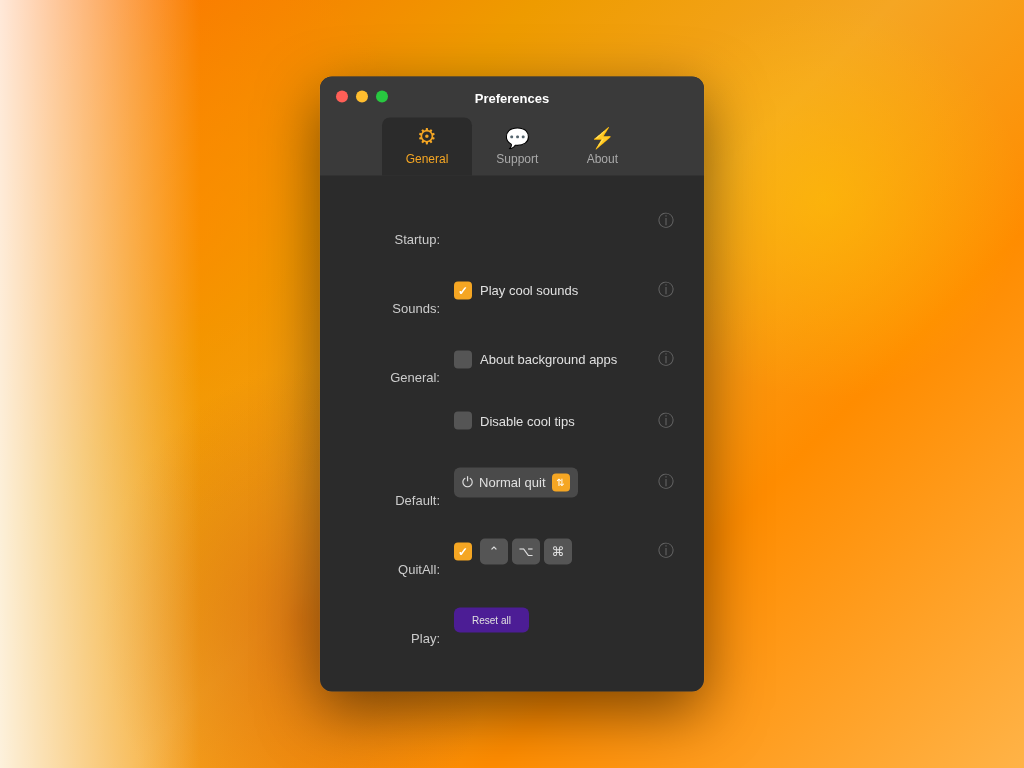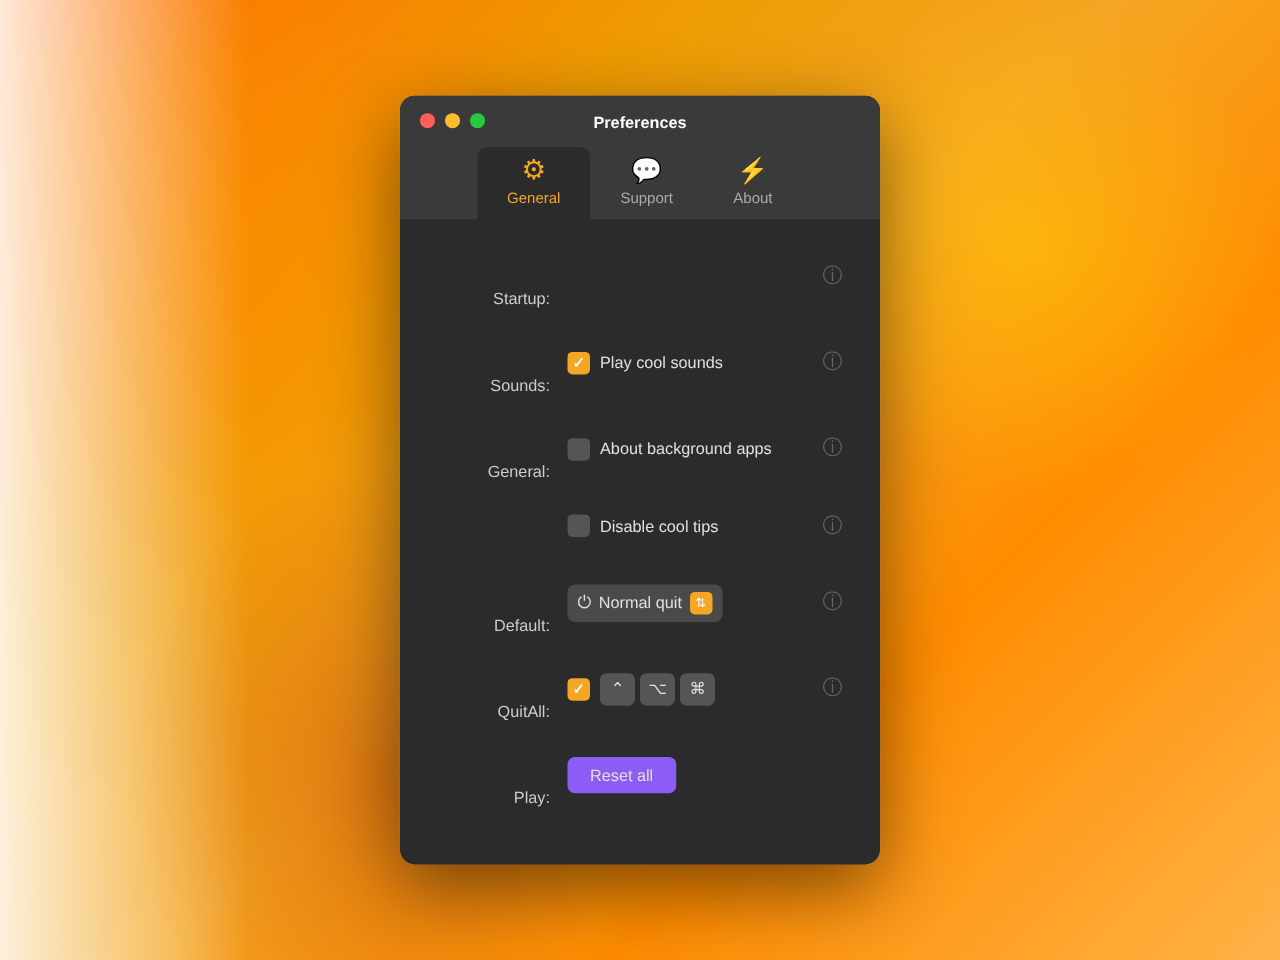--- a/index.html
+++ b/index.html
@@ -282,26 +282,26 @@
       display: flex;
       align-items: center;
       justify-content: center;
       color: #e0e0e0;
       font-size: 13px;
       cursor: pointer;
     }
 
     
     .reset-button {
-      background: #8b5cf6;
+      background: #4c1d95;
       border: none;
       border-radius: 6px;
       padding: 7px 18px;
       color: #e0e0e0;
-      font-size: 13px;
+      font-size: 10px;
       font-weight: 500;
       cursor: pointer;
     }
   </style>
 </head>
 <body>
 
 <div class="background">
   <div class="bg-shape1"></div>
   <div class="bg-shape2"></div>

